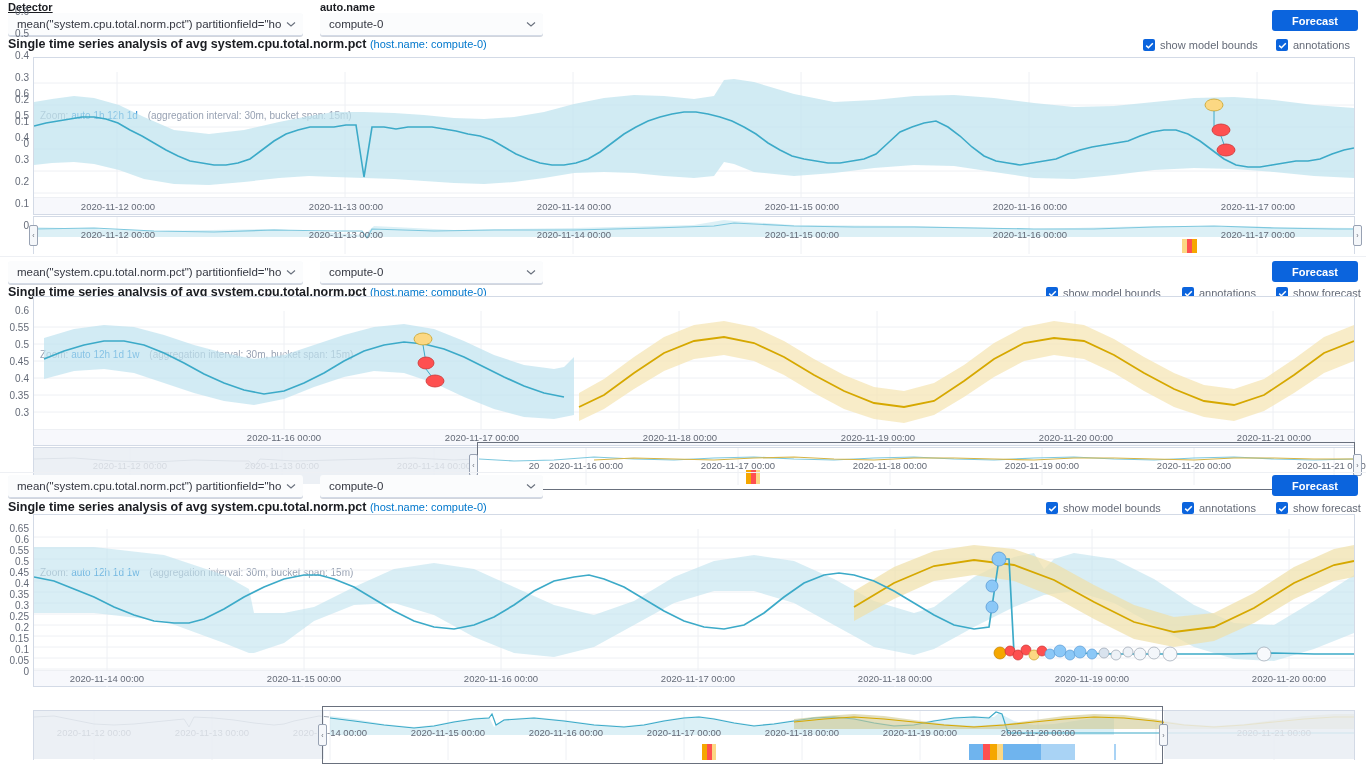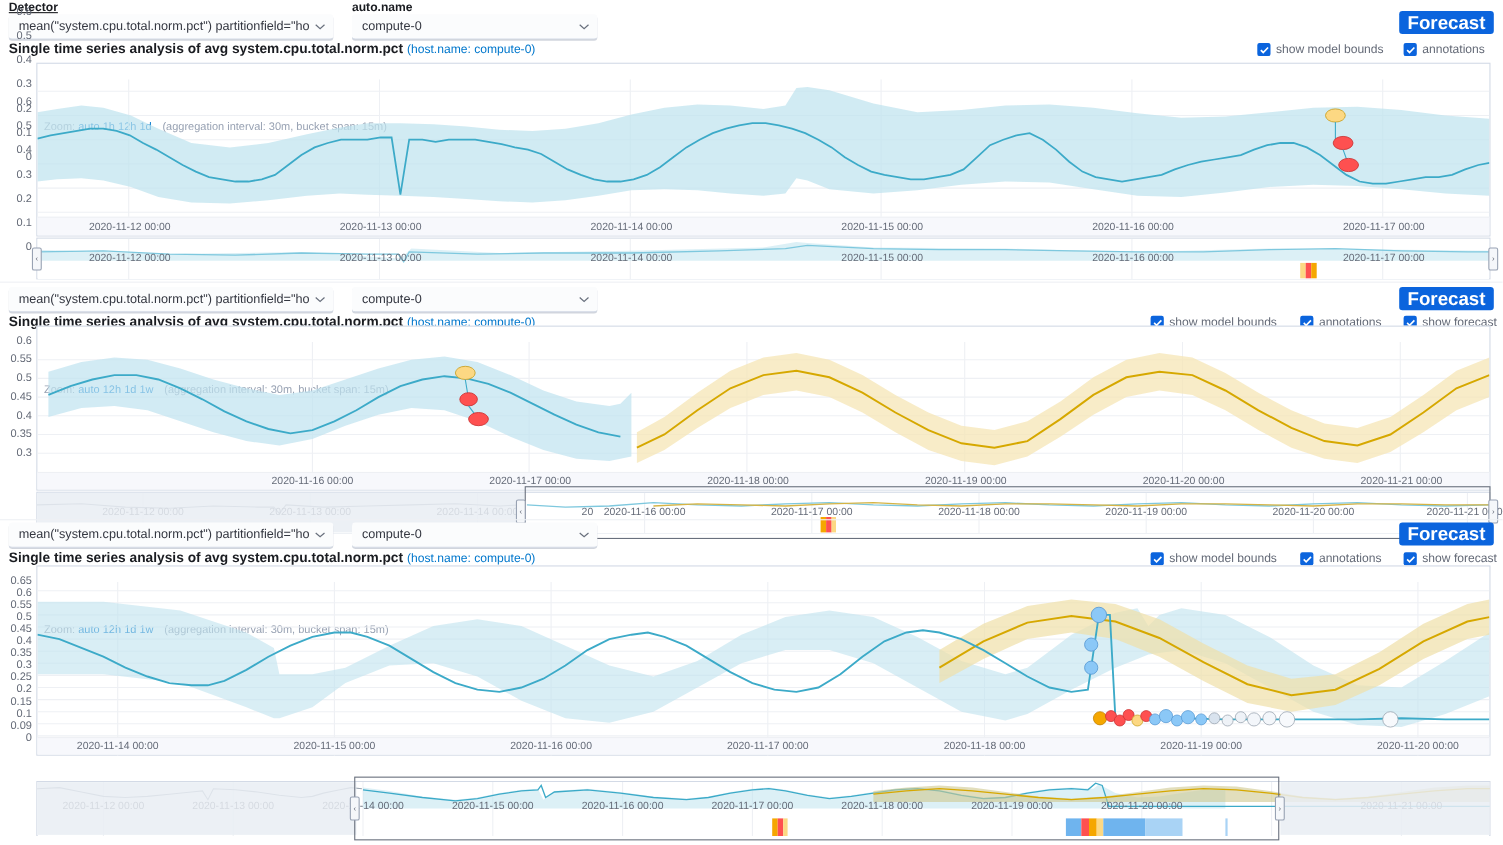--- a/index.html
+++ b/index.html
@@ -27,21 +27,21 @@
     padding: 0 22px 0 9px; font-size: 11.5px; color: #343741;
     white-space: nowrap; overflow: hidden;
   }
   .select-box .chev {
     position: absolute; right: 7px; top: 50%; transform: translateY(-50%);
     width: 10px; height: 10px;
   }
   .select-box .chev svg { display:block; }
   .forecast-btn {
     position: absolute; height: 21px; background: #0b64dd;
-    color: #ffffff; font-size: 17px; font-weight: bold;
+    color: #ffffff; font-size: 11px; font-weight: bold;
     border: none; border-radius: 3px;
     display: flex; align-items: center; justify-content: center;
     padding: 0 12px; cursor: pointer;
   }
 
   
   .title-row { position: relative; height: 17px; }
   .chart-title {
     position: absolute; left: 8px; font-size: 12.5px; font-weight: bold; color: #1a1c21;
     white-space: nowrap;
@@ -526,21 +526,21 @@
     <span class="ytick" style="top:22px;">0.55</span>
     <span class="ytick" style="top:33px;">0.5</span>
     <span class="ytick" style="top:44px;">0.45</span>
     <span class="ytick" style="top:55px;">0.4</span>
     <span class="ytick" style="top:66px;">0.35</span>
     <span class="ytick" style="top:77px;">0.3</span>
     <span class="ytick" style="top:88px;">0.25</span>
     <span class="ytick" style="top:99px;">0.2</span>
     <span class="ytick" style="top:110px;">0.15</span>
     <span class="ytick" style="top:121px;">0.1</span>
-    <span class="ytick" style="top:132px;">0.09</span>
+    <span class="ytick" style="top:132px;">0.05</span>
     <span class="ytick" style="top:143px;">0</span>
   </div>
 
   <div class="ctxbar" style="left:33px;top:236px;width:1322px;height:50px;">
     <svg style="position:absolute;left:0;top:0;" width="1320" height="49" viewBox="0 0 1320 49" preserveAspectRatio="none">
       <rect x="0" y="0" width="1320" height="49" fill="#ffffff"></rect>
       <g stroke="#eef0f4" stroke-width="1">
         <line x1="60" y1="0" x2="60" y2="49"></line>
           <line x1="178" y1="0" x2="178" y2="49"></line>
         <line x1="296" y1="0" x2="296" y2="49"></line>

